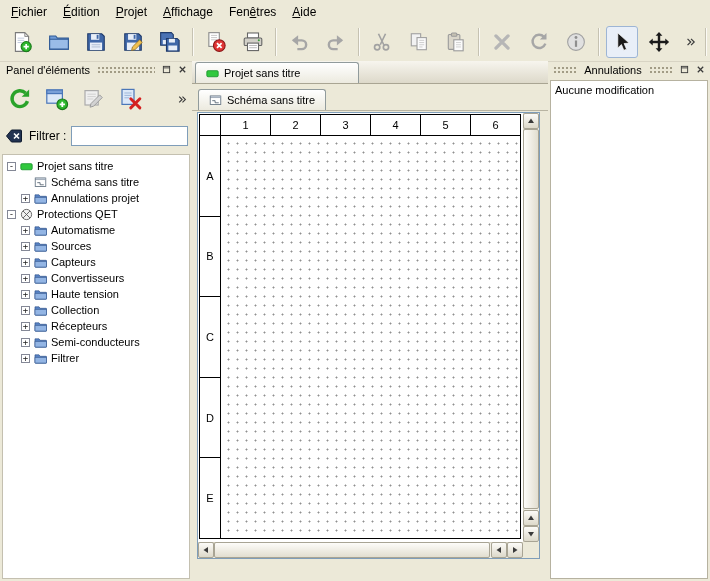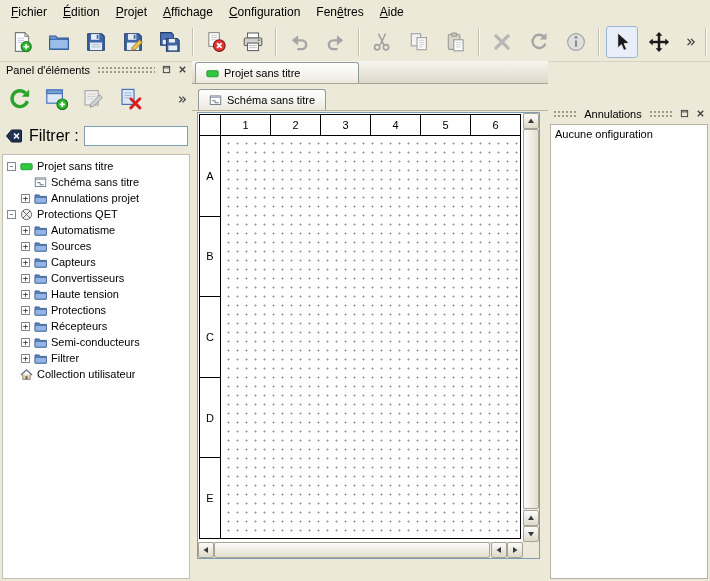--- a/index.html
+++ b/index.html
@@ -38,21 +38,21 @@
   
   #left-dock{position:absolute;top:61px;left:0;width:192px;bottom:0;}
   #left-toolbar{position:absolute;top:17px;left:0;right:0;height:42px;display:flex;align-items:center;gap:3px;padding:0 3px;}
   .panel-btn{width:32px;height:32px;display:flex;align-items:center;justify-content:center;border:1px solid transparent;border-radius:3px;}
   .panel-btn svg{width:24px;height:24px;}
   .ext-btn{margin-left:auto;width:15px;height:26px;display:flex;align-items:center;justify-content:center;}
   .ext-btn svg{width:13px;height:13px;}
   #filter-row{position:absolute;top:63px;left:0;right:0;height:24px;display:flex;align-items:center;gap:5px;padding:0 4px;}
   .filter-clear{width:20px;height:20px;display:flex;align-items:center;justify-content:center;}
   .filter-clear svg{width:18px;height:18px;}
-  .filter-label{font-size:16px;white-space:nowrap;}
+  .filter-label{font-size:12px;white-space:nowrap;}
   .filter-input{flex:1;height:18px;border:1px solid #7f9db9;background:#fff;font-family:"Liberation Sans",sans-serif;font-size:11px;padding:0 2px;min-width:0;}
   #element-tree{position:absolute;top:93px;left:2px;right:2px;bottom:2px;background:#fff;border:1px solid #c4c0b0;overflow:hidden;padding-top:3px;}
   .tree-row{height:16px;display:flex;align-items:center;white-space:nowrap;font-size:11px;}
   .expander{width:9px;height:9px;box-sizing:border-box;border:1px solid #848896;background:#fff;
     font-size:9px;line-height:7px;text-align:center;margin-right:4px;flex:none;color:#222;font-family:"DejaVu Sans Mono",monospace;}
   .expander.hidden{visibility:hidden;}
   .tree-icon{margin-right:4px;flex:none;}
   .tree-icon svg{width:13px;height:13px;}
   .tree-label{overflow:hidden;text-overflow:ellipsis;}
 
@@ -90,37 +90,36 @@
   .vscroll .sb-b2{bottom:16px;left:-1px;}
   .vscroll .sb-b1{bottom:0;left:-1px;}
   .vthumb{position:absolute;left:-1px;top:16px;bottom:33px;width:16px;box-sizing:border-box;background:linear-gradient(90deg,#fdfcf9,#e2ded0);border:1px solid #a8a494;border-radius:2px;}
   .hscroll .sb-left{left:0;top:-1px;}
   .hscroll .sb-r2{right:16px;top:-1px;}
   .hscroll .sb-r1{right:0;top:-1px;}
   .hthumb{position:absolute;top:-1px;left:16px;right:33px;height:16px;box-sizing:border-box;background:linear-gradient(#fdfcf9,#e2ded0);border:1px solid #a8a494;border-radius:2px;}
   .sb-corner{position:absolute;right:0;bottom:0;width:16px;height:16px;background:#ece9d8;}
 
   
-  #right-dock{position:absolute;top:61px;right:0;width:162px;bottom:0;margin-top:44px;}
+  #right-dock{position:absolute;top:61px;right:0;width:162px;bottom:0;}
   .undo-list{position:absolute;top:19px;left:2px;right:2px;bottom:2px;background:#fff;border:1px solid #b6b2a0;font-size:11px;padding:3px 4px;box-sizing:border-box;}
 
   
   .splitter{position:absolute;top:61px;width:4px;bottom:0;}
   #splitter-left{left:190px;}
   #splitter-right{right:160px;}
 </style>
 </head>
 <body>
 
 <div id="menu-bar">
     <div class="menu-item"><u>F</u>ichier</div>
     <div class="menu-item"><u>É</u>dition</div>
     <div class="menu-item"><u>P</u>rojet</div>
     <div class="menu-item"><u>A</u>ffichage</div>
-    <div class="menu-item"><u>C</u>onfiguration</div>
     <div class="menu-item">Fen<u>ê</u>tres</div>
     <div class="menu-item"><u>A</u>ide</div>
   </div>
 
 <div id="main-toolbar">
     <div class="tb-group">
       <div class="tb-btn">
         <svg viewBox="0 0 20 20">
           <path d="M4 1.5h8.5L16 5v13.5H4z" fill="#fff" stroke="#7a7a7a"></path>
           <path d="M12.5 1.5V5H16z" fill="#dcdcdc" stroke="#7a7a7a" stroke-width=".7"></path>
@@ -420,21 +419,21 @@
         <span class="tree-label">Haute tension</span>
       </div>
       <div class="tree-row" style="padding-left: 18px;">
         <span class="expander">+</span>
         <span class="tree-icon">
           <svg viewBox="0 0 16 16">
             <path d="M1.2 3.5h5l1.4 1.8h7.2a.7.7 0 0 1 .7.7v7a.7.7 0 0 1-.7.7H1.9a.7.7 0 0 1-.7-.7z" fill="#5b87c8" stroke="#2d4f86" stroke-width=".8"></path>
             <path d="M1.2 6.6h14.3v6.4a.7.7 0 0 1-.7.7H1.9a.7.7 0 0 1-.7-.7z" fill="#93b5e4" stroke="#2d4f86" stroke-width=".8"></path>
           </svg>
         </span>
-        <span class="tree-label">Protections</span>
+        <span class="tree-label">Collection</span>
       </div>
       <div class="tree-row" style="padding-left: 18px;">
         <span class="expander">+</span>
         <span class="tree-icon">
           <svg viewBox="0 0 16 16">
             <path d="M1.2 3.5h5l1.4 1.8h7.2a.7.7 0 0 1 .7.7v7a.7.7 0 0 1-.7.7H1.9a.7.7 0 0 1-.7-.7z" fill="#5b87c8" stroke="#2d4f86" stroke-width=".8"></path>
             <path d="M1.2 6.6h14.3v6.4a.7.7 0 0 1-.7.7H1.9a.7.7 0 0 1-.7-.7z" fill="#93b5e4" stroke="#2d4f86" stroke-width=".8"></path>
           </svg>
         </span>
         <span class="tree-label">Récepteurs</span>
@@ -451,31 +450,20 @@
       </div>
       <div class="tree-row" style="padding-left: 18px;">
         <span class="expander">+</span>
         <span class="tree-icon">
           <svg viewBox="0 0 16 16">
             <path d="M1.2 3.5h5l1.4 1.8h7.2a.7.7 0 0 1 .7.7v7a.7.7 0 0 1-.7.7H1.9a.7.7 0 0 1-.7-.7z" fill="#5b87c8" stroke="#2d4f86" stroke-width=".8"></path>
             <path d="M1.2 6.6h14.3v6.4a.7.7 0 0 1-.7.7H1.9a.7.7 0 0 1-.7-.7z" fill="#93b5e4" stroke="#2d4f86" stroke-width=".8"></path>
           </svg>
         </span>
         <span class="tree-label">Filtrer</span>
-      </div>
-      <div class="tree-row" style="padding-left: 4px;">
-        <span class="expander hidden"></span>
-        <span class="tree-icon">
-          <svg viewBox="0 0 16 16">
-            <path d="M1.2 8.6L8 2.2l6.8 6.4" fill="none" stroke="#5a6a7a" stroke-width="1.5"></path>
-            <path d="M3.4 8v6h9.2V8" fill="#ead9b0" stroke="#5a6a7a" stroke-width=".9"></path>
-            <rect x="6.6" y="10" width="2.8" height="4" fill="#7a6a50"></rect>
-          </svg>
-        </span>
-        <span class="tree-label">Collection utilisateur</span>
       </div>
     </div>
 </div>
 <div class="splitter" id="splitter-left"></div>
 
 <div id="mdi">
   <div class="project-tabbar">
     <div class="tab project-tab">
       <span class="tab-icon">
           <svg viewBox="0 0 16 16">
@@ -572,15 +560,15 @@
           <path d="M1.5 3.2h7" stroke="#3a3a3a"></path>
         </svg>
       </span>
     <span class="dock-btn">
         <svg viewBox="0 0 10 10">
           <path d="M2 2l6 6M8 2L2 8" stroke="#3a3a3a" stroke-width="1.4"></path>
         </svg>
       </span>
   </div>
   <div class="undo-list">
-    <div>Aucune onfiguration</div>
+    <div>Aucune modification</div>
   </div>
 </div>
 
 </body></html>

